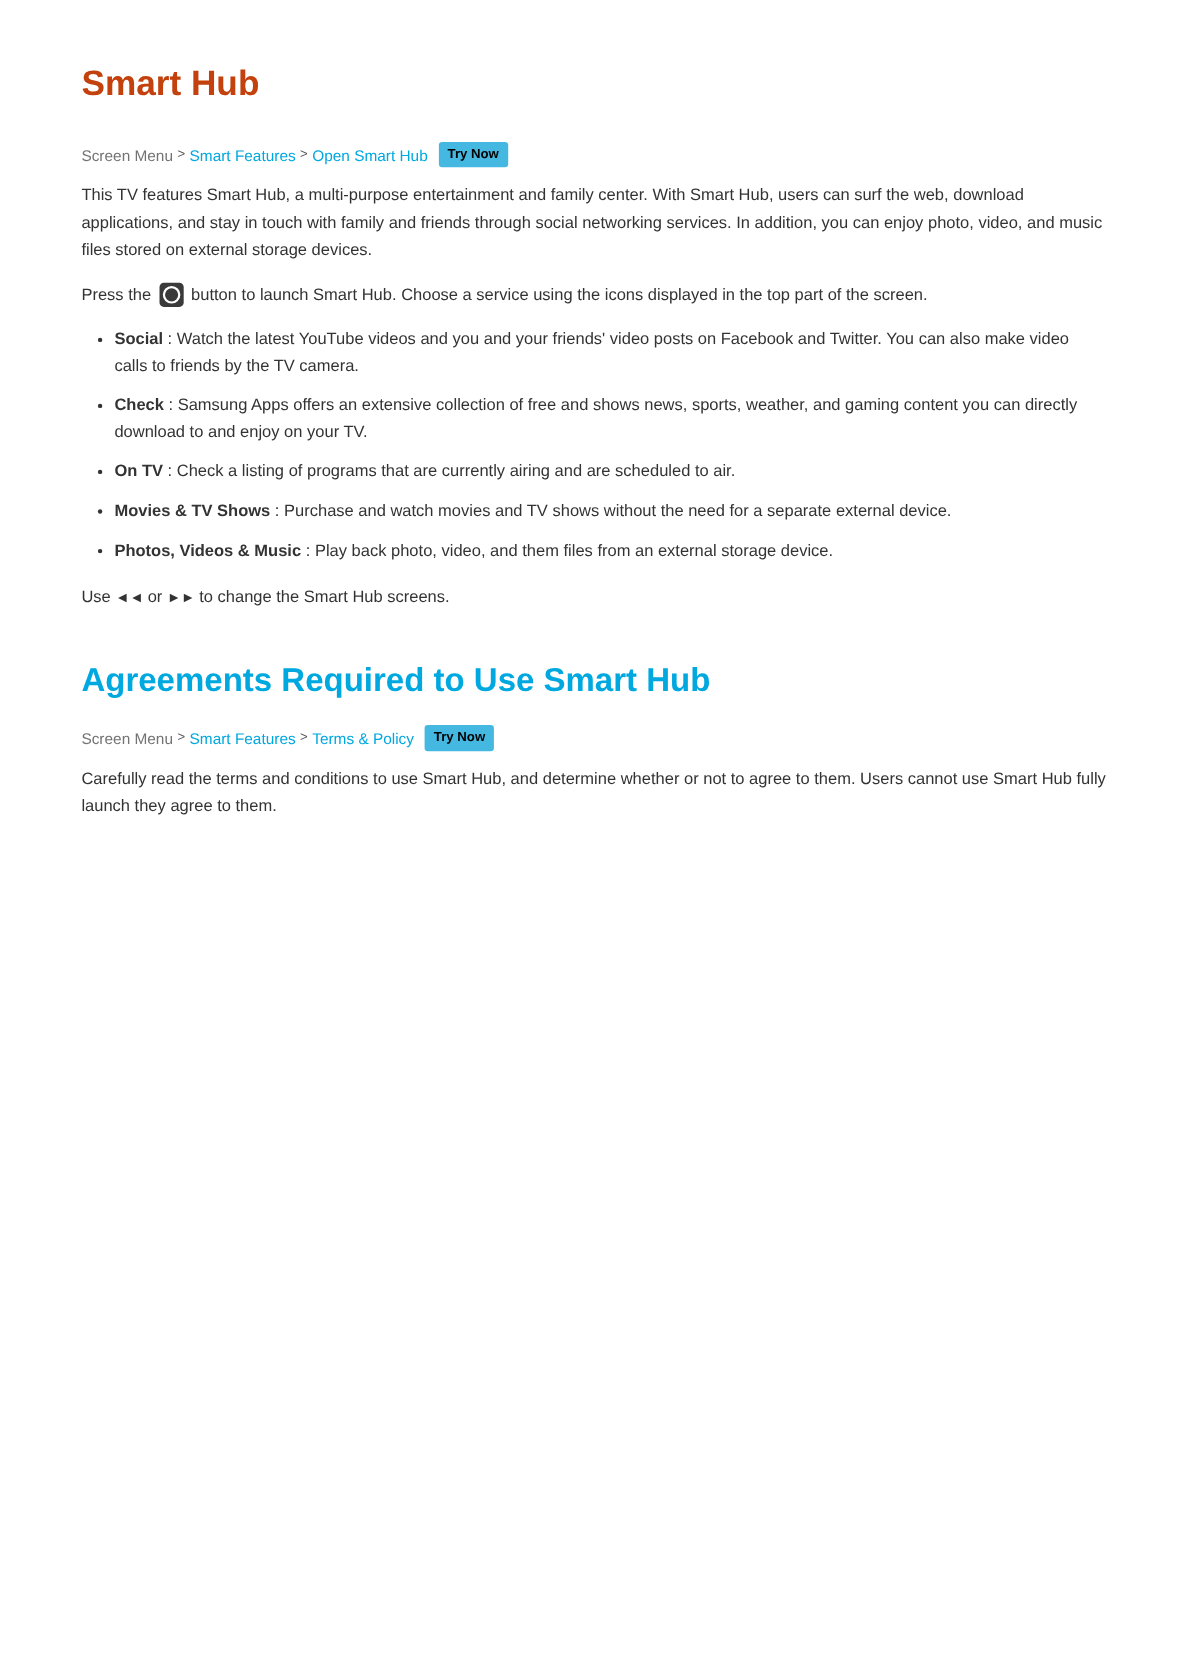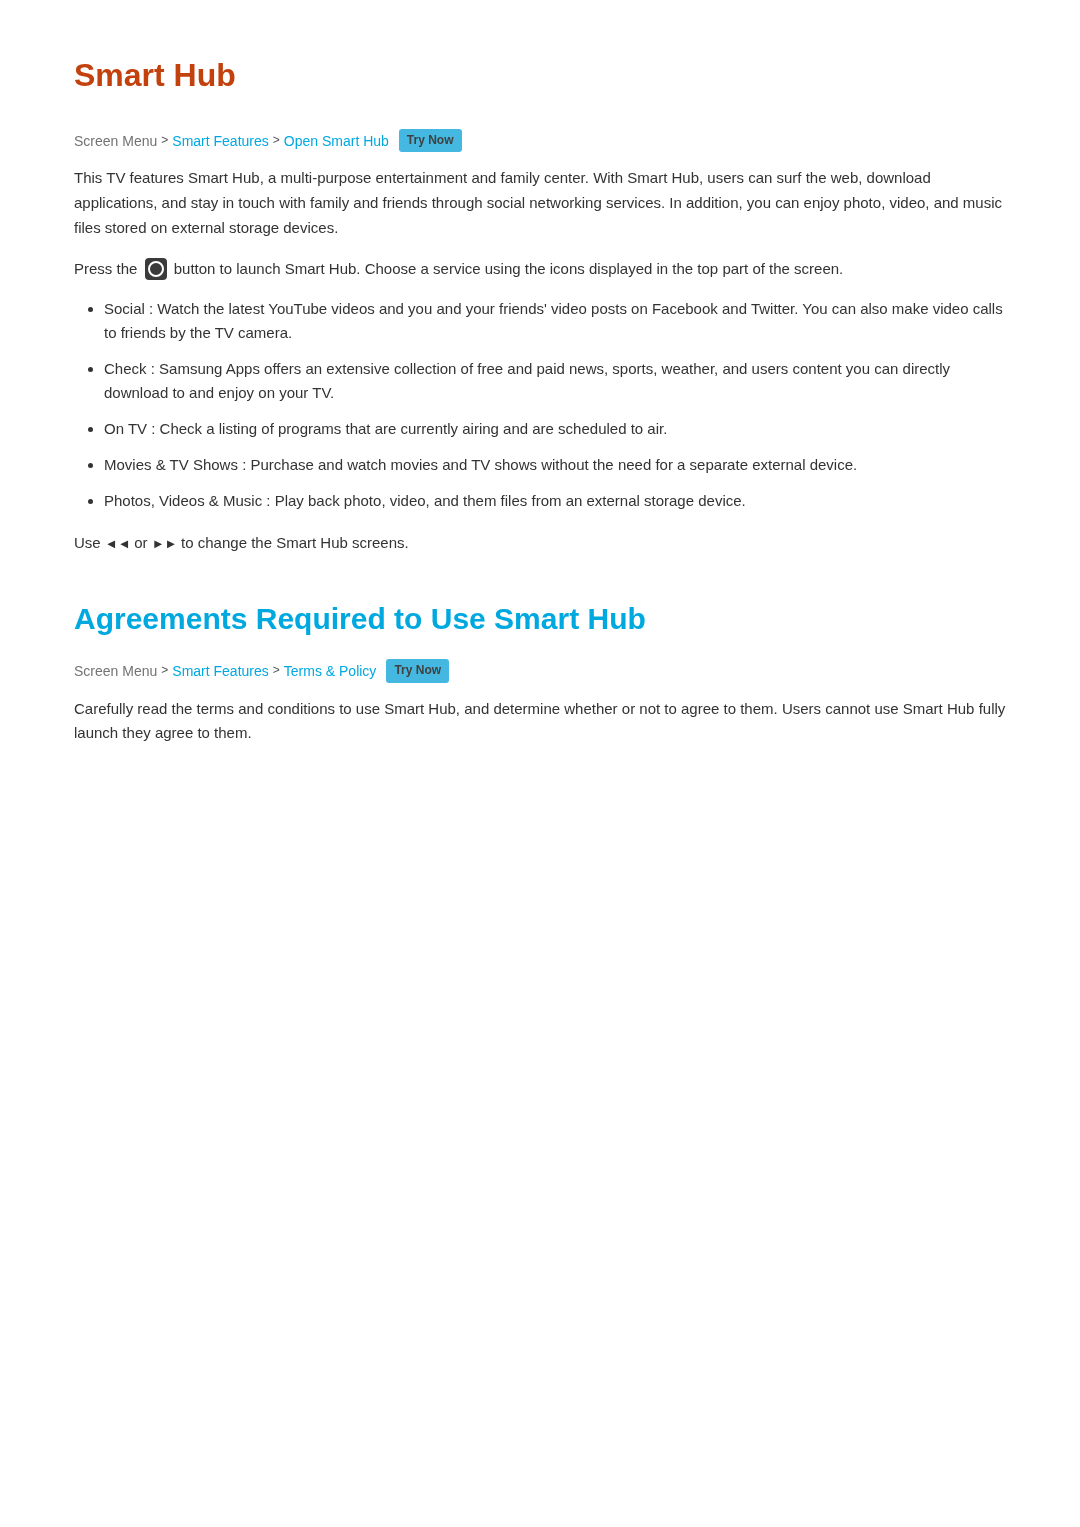--- a/index.html
+++ b/index.html
@@ -45,21 +45,21 @@
     }
 
     .breadcrumb-link {
       color: #00a8e0;
       font-weight: normal;
     }
 
     .try-now-badge {
       display: inline-block;
       background: #44b8e0;
-      color: #404040;
+      color: #000000;
       font-size: 12px;
       font-weight: bold;
       padding: 2px 8px;
       border-radius: 3px;
       margin-left: 6px;
       vertical-align: middle;
     }
 
     .body-text {
       font-size: 15px;
@@ -97,21 +97,21 @@
       list-style: disc;
     }
 
     .bullet-list li {
       margin-bottom: 12px;
       font-size: 15px;
       line-height: 1.6;
     }
 
     .bullet-list li .term {
-      font-weight: normal;
+      font-weight: bold;
     }
 
     .change-text {
       font-size: 15px;
       color: #333;
       margin-bottom: 40px;
     }
 
     .change-arrow {
       font-size: 13px;
@@ -147,21 +147,21 @@
   <span>button to launch Smart Hub. Choose a service using the icons displayed in the top part of the screen.</span>
 </p>
 
 <ul class="bullet-list">
   <li>
     <span class="term">Social</span>
     <span>: Watch the latest YouTube videos and you and your friends' video posts on Facebook and Twitter. You can also make video calls to friends by the TV camera.</span>
   </li>
   <li>
     <span class="term">Check</span>
-    <span>: Samsung Apps offers an extensive collection of free and paid news, sports, weather, and users content you can directly download to and enjoy on your TV.</span>
+    <span>: Samsung Apps offers an extensive collection of free and shows news, sports, weather, and gaming content you can directly download to and enjoy on your TV.</span>
   </li>
   <li>
     <span class="term">On TV</span>
     <span>: Check a listing of programs that are currently airing and are scheduled to air.</span>
   </li>
   <li>
     <span class="term">Movies &amp; TV Shows</span>
     <span>: Purchase and watch movies and TV shows without the need for a separate external device.</span>
   </li>
   <li>

